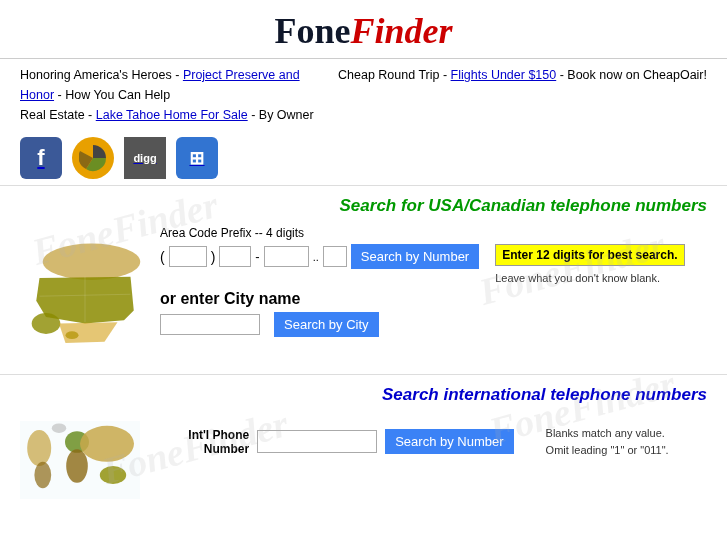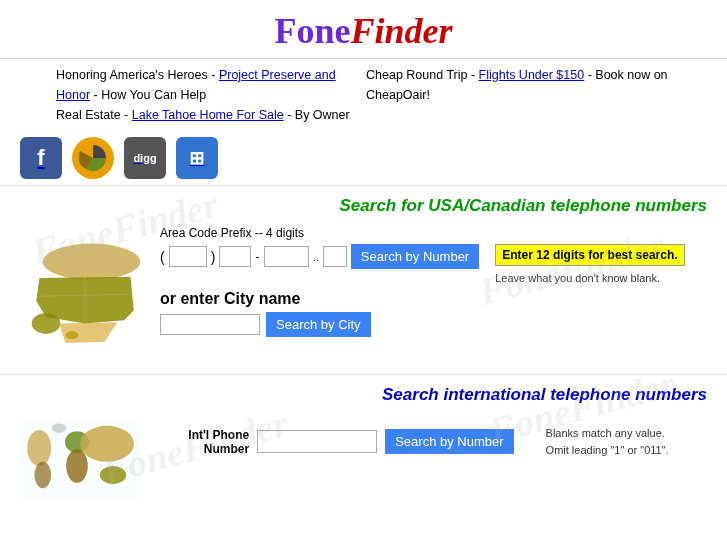--- a/index.html
+++ b/index.html
@@ -15,40 +15,40 @@
 
     
     .logo-area {
       text-align: center;
       padding: 10px 0 6px;
       border-bottom: 1px solid #ccc;
     }
     .logo-fone {
       font-size: 36px;
       font-weight: bold;
-      color: #6d28d9;
+      color: #0f172a;
       font-family: Georgia, serif;
     }
     .logo-finder {
       font-size: 36px;
       font-weight: bold;
       color: #cc0000;
       font-style: italic;
       font-family: Georgia, serif;
     }
 
     
     .ads-row {
       display: flex;
       justify-content: space-between;
       padding: 6px 20px;
       font-size: 12.5px;
       line-height: 1.6;
     }
-    .ads-left { max-width: 310px; margin-left: 36px; }
+    .ads-left { max-width: 310px; }
     .ads-right { max-width: 380px; }
     a { color: #00c; text-decoration: underline; }
     a.red-link { color: #cc0000; }
 
     
     .social-row {
       display: flex;
       align-items: center;
       padding: 6px 20px;
       gap: 10px;
@@ -176,21 +176,21 @@
     }
     .city-group label, .zip-group label {
       font-size: 16px;
       font-weight: bold;
     }
     .city-group input { width: 100px; border: 1px solid #aaa; padding: 2px 3px; font-size: 13px; }
     .zip-group input { width: 50px; border: 1px solid #aaa; padding: 2px 3px; font-size: 13px; }
     .city-zip-inner {
       display: flex;
       align-items: center;
-      gap: 6px;
+      gap: 14px;
       justify-content: center;
     }
 
     
     .intl-content {
       display: flex;
       align-items: flex-start;
       gap: 10px;
     }
     .intl-map {
@@ -290,21 +290,21 @@
     <div class="social-icon" style="background:#e8a000;border-radius:50%;width:42px;height:42px;display:flex;align-items:center;justify-content:center;">
       <svg width="28" height="28" viewBox="0 0 28 28">
         <circle cx="14" cy="14" r="13" fill="#e8a000"></circle>
         <path d="M14 14 L14 1 A13 13 0 0 1 27 14 Z" fill="#444"></path>
         <path d="M14 14 L27 14 A13 13 0 0 1 7 25 Z" fill="#6b8e23"></path>
         <path d="M14 14 L7 25 A13 13 0 0 1 1 7 Z" fill="#8B6914"></path>
       </svg>
     </div>
   </a>
   <a href="#">
-    <div class="social-icon digg-icon" style="font-size:11px;font-weight:bold;font-family:Arial;background:#555;border-radius:6px;padding:0 6px;">digg</div>
+    <div class="social-icon digg-icon" style="font-size:11px;font-weight:bold;font-family:Arial;background:#555;border-radius:0;padding:0 6px;">digg</div>
   </a>
   <a href="#">
     <div class="social-icon del-icon" style="font-size:18px;background:#3274D1;border-radius:6px;">⊞</div>
   </a>
 </div>
 
 <div class="section" style="position:relative;overflow:hidden;">
 
   <div class="watermark" style="top:20px;left:30px;transform:rotate(-15deg);">FoneFinder</div>
   <div class="watermark" style="top:60px;right:60px;transform:rotate(-15deg);">FoneFinder</div>

